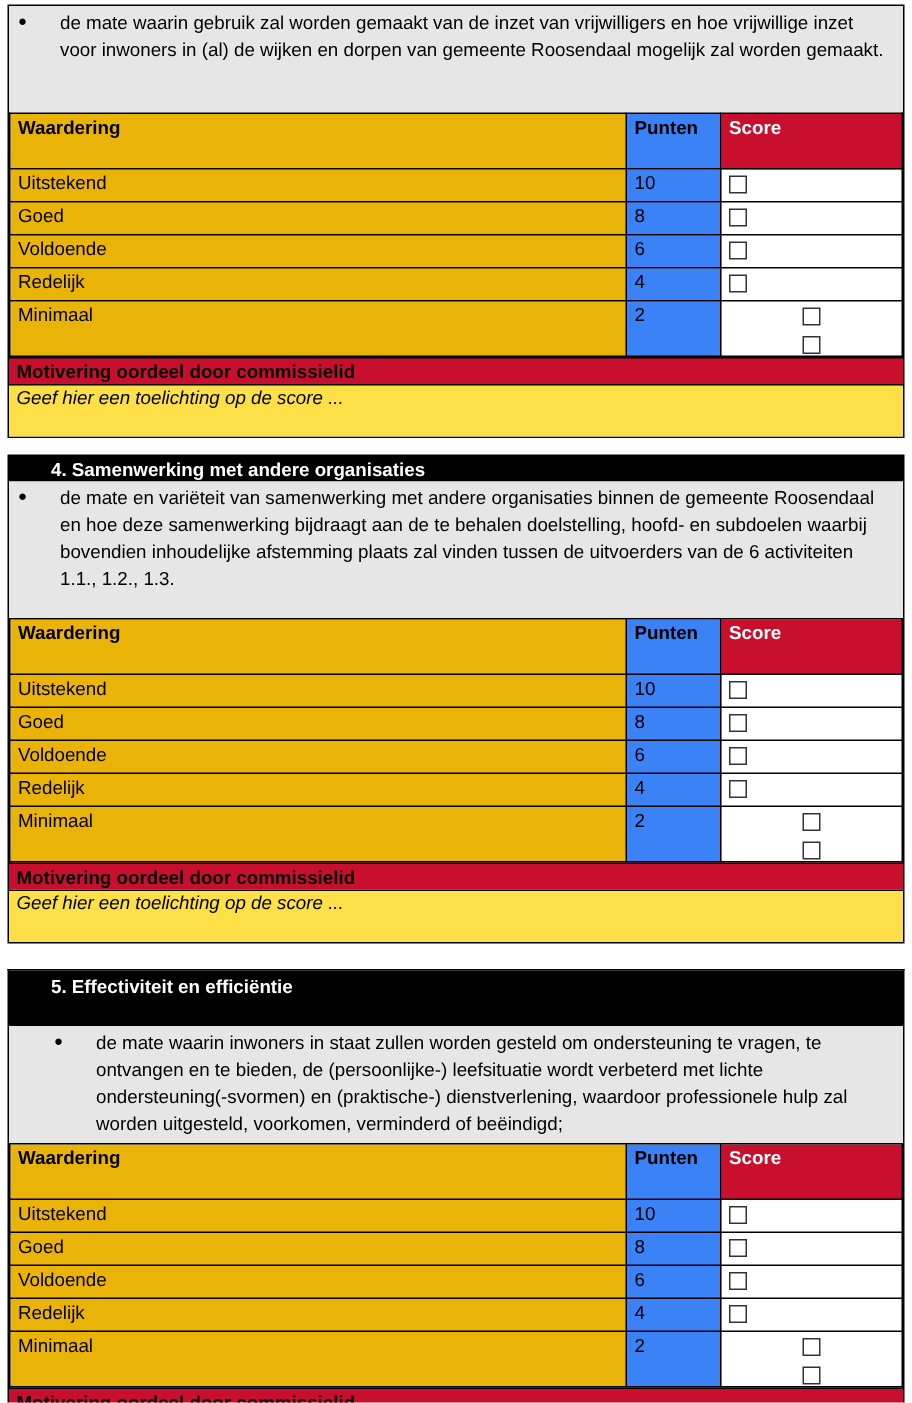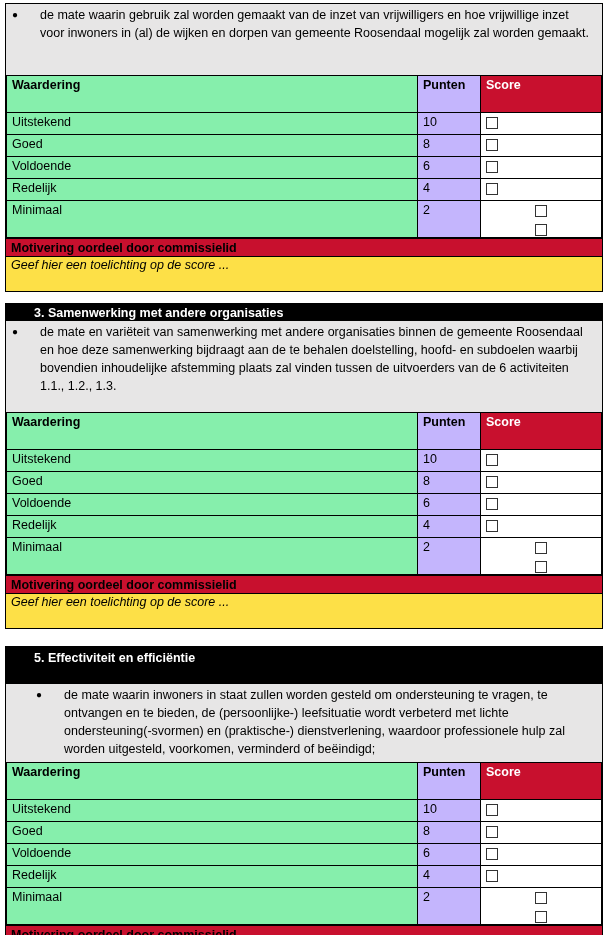--- a/index.html
+++ b/index.html
@@ -6,22 +6,22 @@
   body { width: 608px; height: 935px; position: relative; overflow: hidden;
          font-family: "Liberation Sans", sans-serif; font-size: 12.5px; color: #000; }
   .block { position: absolute; left: 5px; width: 598px; border: 1px solid #000; box-sizing: border-box; }
   .gray { background: #e7e6e6; }
   .title { background: #000; color: #fff; font-weight: bold; padding: 2px 0 0 28px; box-sizing: border-box; }
   .bullet-wrap { display: flex; padding: 2px 6px 0 6px; line-height: 18px; }
   .bullet { width: 28px; flex: none; font-size: 10px; line-height: 18px; }
   .bullet-text { flex: 1; }
   table { border-collapse: collapse; width: 100%; table-layout: fixed; }
   td { border: 1px solid #000; padding: 1px 5px 0 5px; vertical-align: top; height: 18px; box-sizing: border-box; line-height: 17px; }
-  td.c1 { width: 411px; background: #86efac; }
-  td.c2 { width: 63px; background: #c4b5fd; }
+  td.c1 { width: 411px; background: #eab308; }
+  td.c2 { width: 63px; background: #3b82f6; }
   td.c3 { background: #fff; }
   tr.head td { height: 37px; font-weight: bold; }
   tr.head td.c3 { background: #c8102e; color: #fff; }
   .cb { display: inline-block; width: 10px; height: 10px; border: 1px solid #333; background: #fff; margin-top: 3px; }
   .cb2 { display: block; margin: 3px auto 0 auto; width: 10px; height: 10px; border: 1px solid #333; }
   .mot { background: #c8102e; color: #000000; font-weight: bold; padding: 1px 5px; height: 18px; box-sizing: border-box; line-height: 16px; border-top: 1px solid #000;}
   .note { background: #fde047; font-style: italic; padding: 1px 5px; height: 35px; box-sizing: border-box; border-top: 1px solid #000; }
 </style>
 </head>
 <body>
@@ -66,21 +66,21 @@
             <span class="cb2" style="margin-top:7px;"></span>
           </td>
         </tr>
   </tbody>
     </table>
   <div class="mot">Motivering oordeel door commissielid</div>
   <div class="note">Geef hier een toelichting op de score ...</div>
 </div>
 
 <div class="block" style="top:303px;">
-  <div class="title" style="height:17px;line-height:15px;">3. Samenwerking met andere organisaties</div>
+  <div class="title" style="height:17px;line-height:15px;">4. Samenwerking met andere organisaties</div>
   <div class="gray bullet-wrap" style="height:89px;">
     <span class="bullet">●</span>
     <span class="bullet-text">de mate en variëteit van samenwerking met andere organisaties binnen de gemeente Roosendaal en hoe deze samenwerking bijdraagt aan de te behalen doelstelling, hoofd- en subdoelen waarbij bovendien inhoudelijke afstemming plaats zal vinden tussen de uitvoerders van de 6 activiteiten 1.1., 1.2., 1.3.</span>
   </div>
   <table>
     <tbody>
         <tr class="head">
       <td class="c1">Waardering</td>
       <td class="c2">Punten</td>
       <td class="c3">Score</td>

